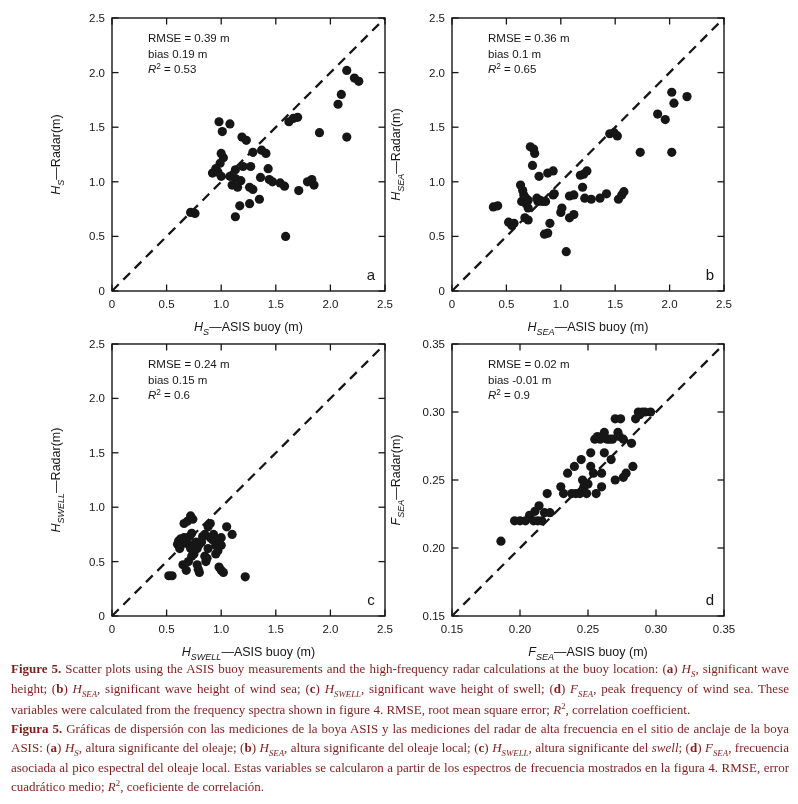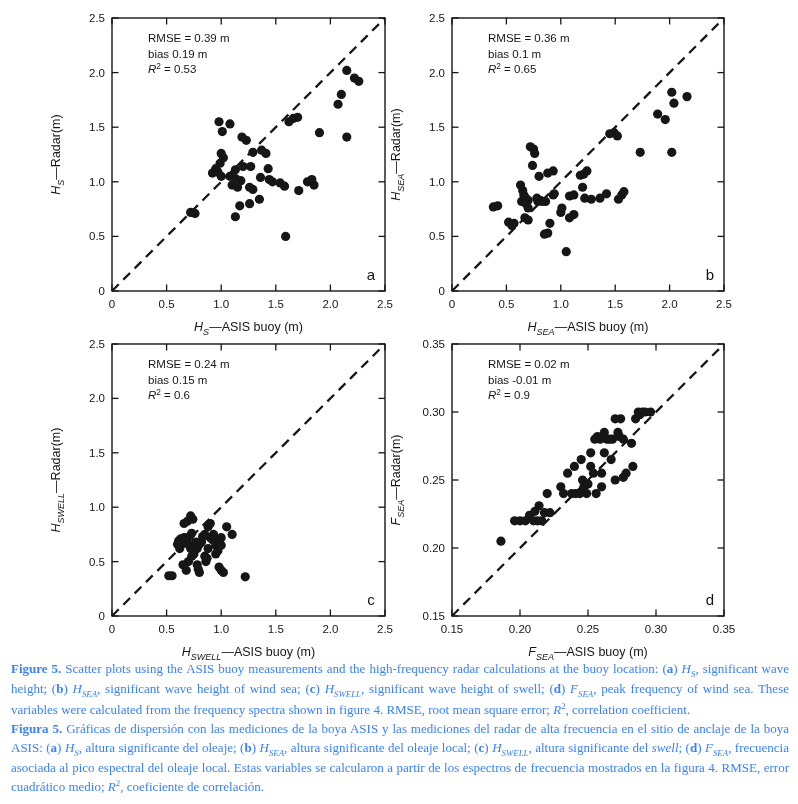--- a/index.html
+++ b/index.html
@@ -5,21 +5,21 @@
   html,body{margin:0;padding:0;}
   body{
     width:798px;height:804px;background:#ffffff;position:relative;
     font-family:"Liberation Sans",sans-serif;color:#161616;overflow:hidden;
   }
   .panel-svg{position:absolute;overflow:visible;}
   svg text{fill:#161616;}
   .captions{
     position:absolute;left:11px;top:660px;width:778px;
     font-family:"Liberation Serif",serif;font-size:13px;line-height:1.42;
-    color:#3b82f6;
+    color:#7f1d1d;
   }
   .caption{margin:0;text-align:justify;}
   .caption sub{font-size:68%;font-style:italic;}
   .caption sup{font-size:68%;}
   .caption .b{font-weight:bold;}
   .caption .i{font-style:italic;}
 </style>
 </head>
 <body>
 

